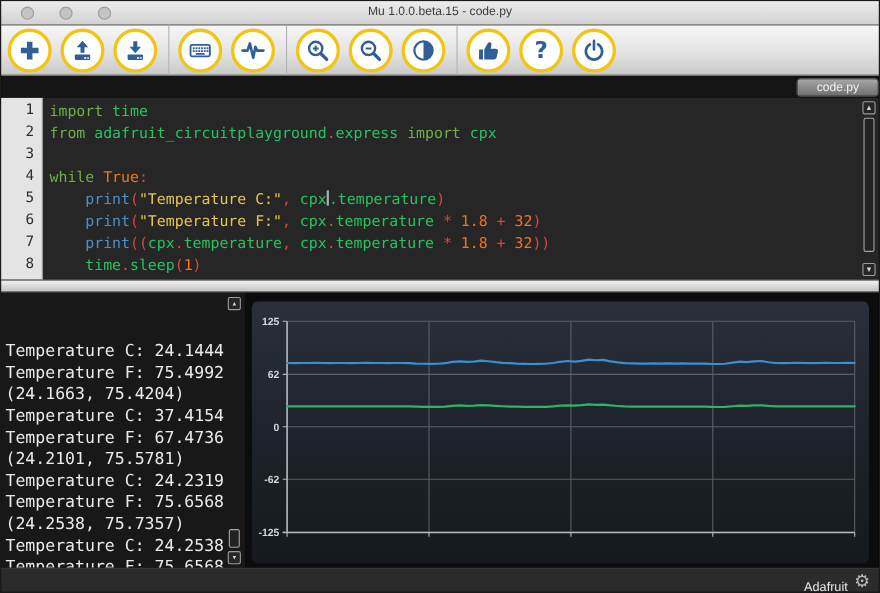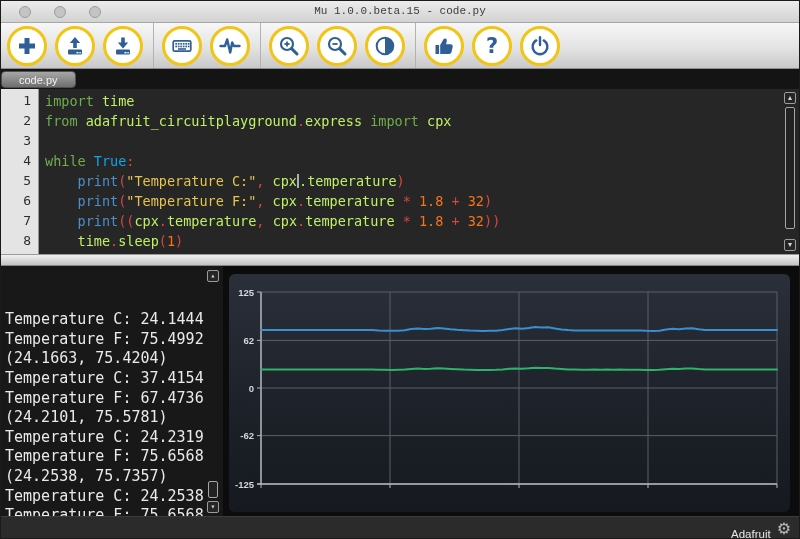--- a/index.html
+++ b/index.html
@@ -6,48 +6,48 @@
   body { background:#555; font-family:"Liberation Sans", sans-serif; }
   .window { position:relative; width:800px; height:539px; overflow:hidden; background:#000;
             border:1px solid #1a1a1a; }
 
   
   .titlebar { position:relative; height:22px;
     background:linear-gradient(#ececec,#d2d2d2); border-bottom:1px solid #a6a6a6; }
   .traffic { position:absolute; left:18px; top:5px; display:flex; gap:23px; }
   .tl { width:12px; height:12px; border-radius:50%; background:#c4c4c4;
         border:1px solid #9d9d9d; display:inline-block; }
-  .wtitle { text-align:center; font-size:11px; line-height:21px; color:#3d3d3d;font-family:Liberation Mono, monospace; }
+  .wtitle { text-align:center; font-size:11px; line-height:21px; color:#3d3d3d; }
 
   
   .toolbar { height:46px; display:flex; align-items:center; padding-left:6px;
     background:linear-gradient(#f7f7f7 0%, #e3e3e3 55%, #c9c9c9 100%);
     border-bottom:1px solid #8d8d8d; }
   .tb { width:40px; height:40px; border-radius:50%; background:#fff;
         border:3px solid #f2c413; margin-right:8px; display:flex; align-items:center;
         justify-content:center; color:#2f5f96; cursor:pointer; padding:0; flex:none; }
   .tb svg { display:block; }
   .tb .qmark { font-size:21px; font-weight:bold; font-family:"DejaVu Sans", sans-serif; }
   .tb-sep { width:1px; align-self:stretch; background:#b2b2b2; margin:0 8px 0 2px; flex:none; }
 
   
-  .tabbar { height:20px; background:#141414; display:flex; justify-content:flex-start; }
+  .tabbar { height:20px; background:#141414; display:flex; justify-content:flex-end; }
   .tab { margin-top:2px; height:17px; line-height:16px; padding:0 17px; font-size:11px;
          color:#f1f1f1; background:linear-gradient(#a7a7a7,#6e6e6e);
          border:1px solid #4f4f4f; border-radius:4px; cursor:pointer; }
 
   
   .editor { height:165px; display:flex; background:#262626; position:relative; }
   .gutter { width:38px; background:#e4e4e4; border-right:1px solid #979797;
             font-family:"DejaVu Sans Mono", monospace; font-size:13px; line-height:20px;
             color:#2d2d2d; text-align:right; padding:2px 7px 0 0; }
   .code { flex:1; padding:2px 0 0 6px; font-family:"DejaVu Sans Mono", monospace;
           font-size:13.5px; line-height:20px; white-space:pre; color:#ececec; overflow:hidden; }
-  .tk-kw{color:#6fae4b;} .tk-pl{color:#bef264;margin-top:32px;} .tk-op{color:#d6473f;}
-  .tk-str{color:#e6c54a;} .tk-num{color:#f97316;} .tk-fn{color:#4d8fca;margin-top:16px;} .tk-cls{color:#0ea5e9;}
+  .tk-kw{color:#6fae4b;} .tk-pl{color:#22c55e;margin-top:32px;} .tk-op{color:#d6473f;}
+  .tk-str{color:#e6c54a;} .tk-num{color:#f97316;} .tk-fn{color:#4d8fca;margin-top:16px;} .tk-cls{color:#f97316;}
   .tk-caret{display:inline-block;width:2px;height:14px;background:#a9afb6;
             vertical-align:-2px;}
 
   
   .sb-btn { position:absolute; width:12px; height:12px; border:1px solid #9c9c9c;
             border-radius:2px; background:#262626; color:#d4d4d4; font-size:8px;
             line-height:10px; text-align:center; cursor:pointer; }
   .sb-thumb { position:absolute; width:10px; border:1px solid #a5a5a5; border-radius:2px;
               background:#222; cursor:grab; }
   .ed-up { right:3px; top:3px; }

